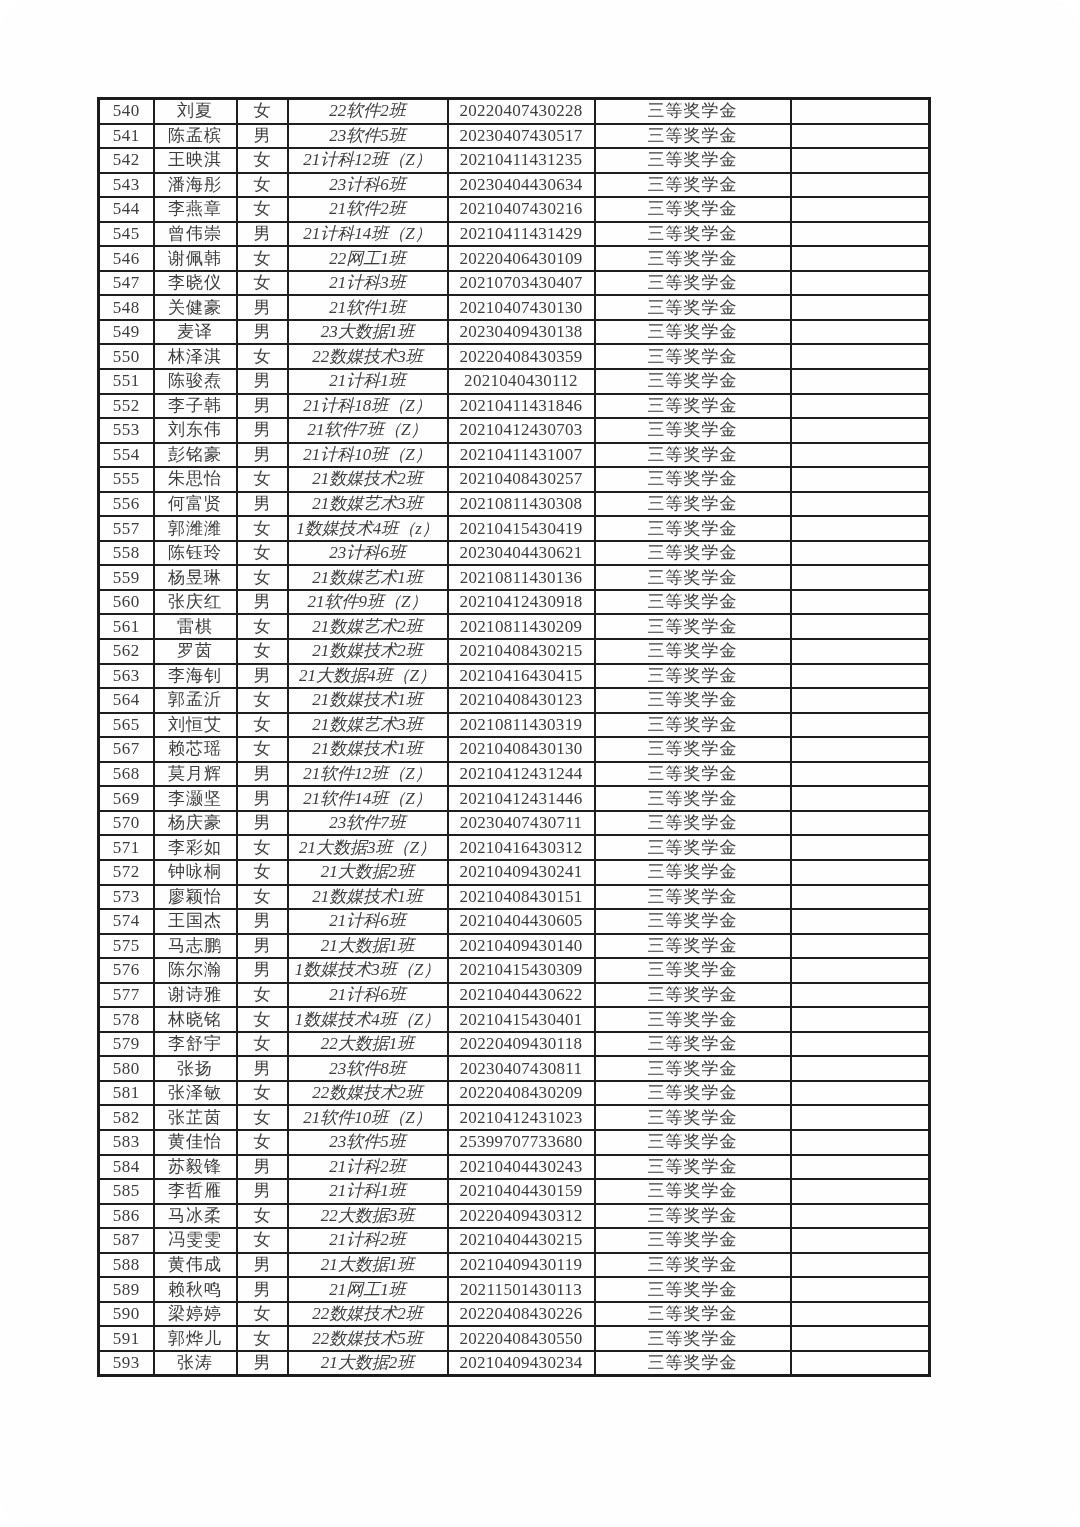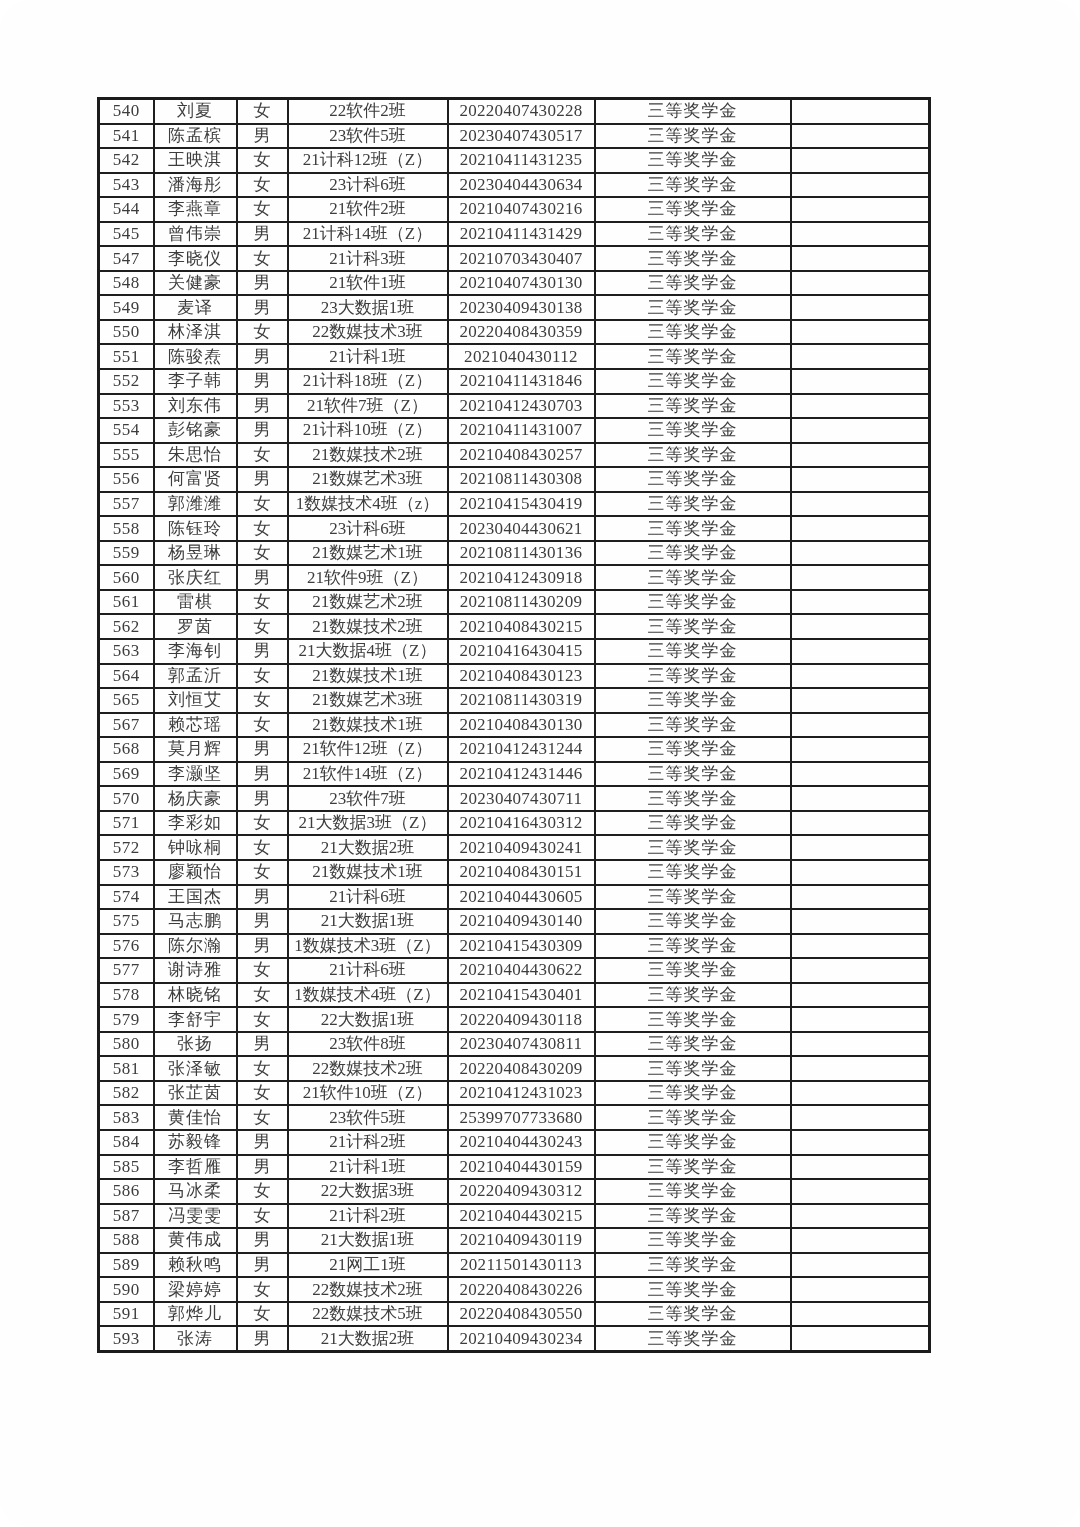--- a/index.html
+++ b/index.html
@@ -33,21 +33,21 @@
     height: 22.55px; 
     font-size: 17px;
     line-height: 22px;
     color: #3d3d3d;
     white-space: nowrap;
     overflow: hidden;
   }
   td.c-no    { font-size: 17px; letter-spacing: 0.5px; }
   td.c-name  { font-size: 18px; letter-spacing: 1px; }
   td.c-gender{ font-size: 18px; }
-  td.c-class { font-size: 16.5px; }
+  td.c-class { font-size: 16.5px; font-style: italic; }
   td.c-sid   { font-size: 17px; letter-spacing: 0.3px; color: #424242; }
   td.c-award { font-size: 17px; letter-spacing: 1px; color: #4a4a4a; }
 </style>
 </head>
 <body>
 
 <div class="page">
   <table class="roster">
     <colgroup>
       <col style="width:55px">
@@ -107,20 +107,29 @@
         <tr>
           <td class="c-no">545</td>
           <td class="c-name">曾伟崇</td>
           <td class="c-gender">男</td>
           <td class="c-class">21计科14班（Z）</td>
           <td class="c-sid">20210411431429</td>
           <td class="c-award">三等奖学金</td>
           <td class="c-blank">&nbsp;</td>
         </tr>
         <tr>
+          <td class="c-no">546</td>
+          <td class="c-name">谢佩韩</td>
+          <td class="c-gender">女</td>
+          <td class="c-class">22网工1班</td>
+          <td class="c-sid">20220406430109</td>
+          <td class="c-award">三等奖学金</td>
+          <td class="c-blank">&nbsp;</td>
+        </tr>
+        <tr>
           <td class="c-no">547</td>
           <td class="c-name">李晓仪</td>
           <td class="c-gender">女</td>
           <td class="c-class">21计科3班</td>
           <td class="c-sid">20210703430407</td>
           <td class="c-award">三等奖学金</td>
           <td class="c-blank">&nbsp;</td>
         </tr>
         <tr>
           <td class="c-no">548</td>

